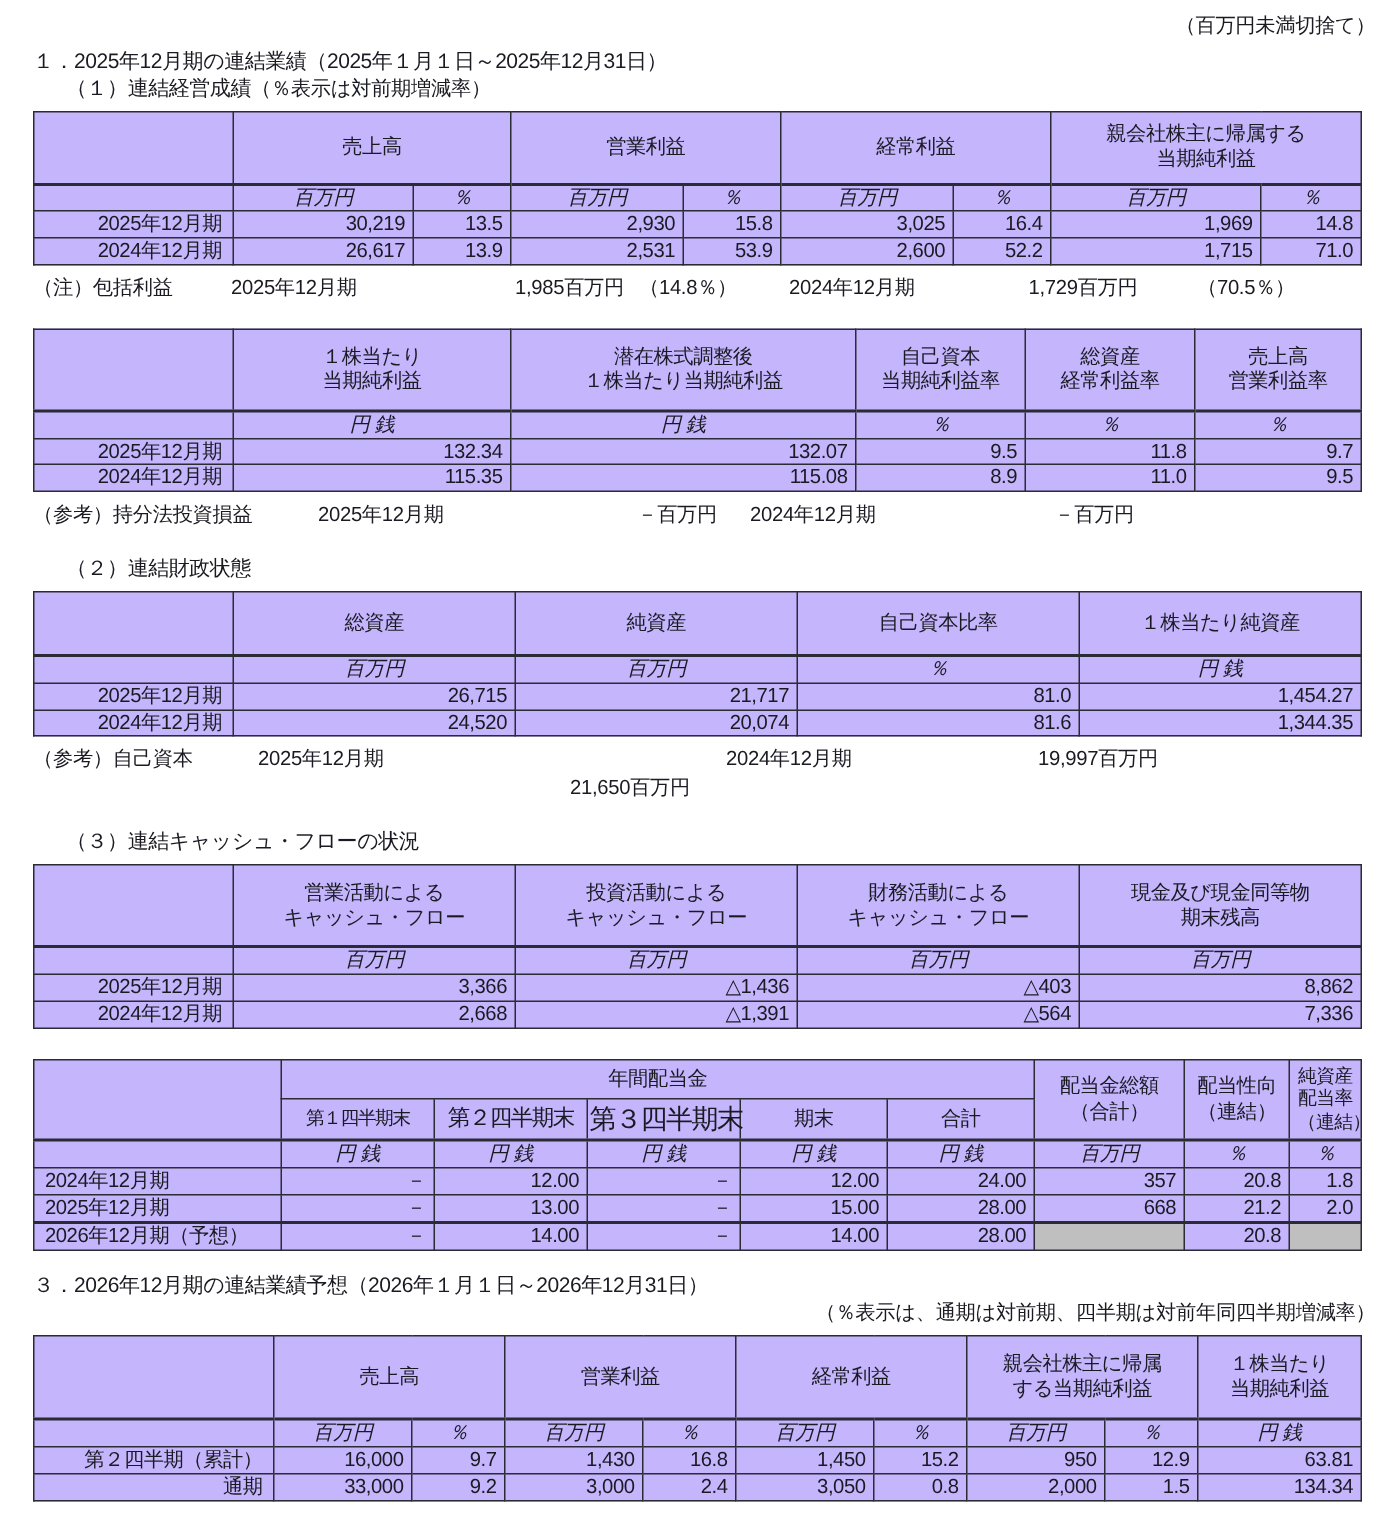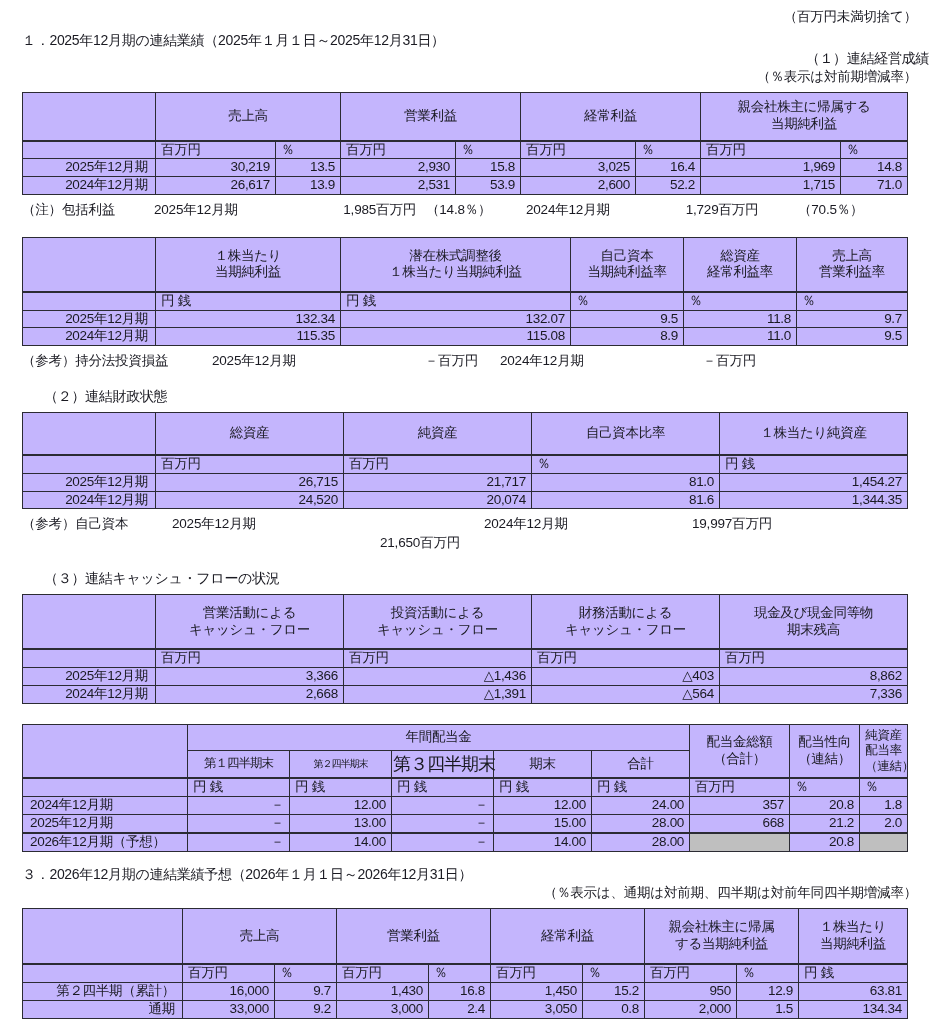--- a/index.html
+++ b/index.html
@@ -71,40 +71,40 @@
     box-sizing: border-box;
   }
   table.fin thead th {
     text-align: center;
     padding-top: 3px;
     padding-bottom: 3px;
   }
   table.fin td.num { text-align: right; }
   table.fin td.rowlbl { text-align: right; padding-right: 7px; }
   table.fin td.rowlbl-l { text-align: left; padding-left: 7px; }
-  table.fin tr.unit td { text-align: left; }
+  table.fin tr.unit td { text-align: center; font-style: italic; }
   table.fin .gray { background: #bfbfbf; }
   table.fin tr.sep-top > * { border-top: 2px solid #2b2b33; }
 
   .spacer-6  { height: 6px; }
   .spacer-14 { height: 14px; }
   .spacer-18 { height: 18px; }
 </style>
 </head>
 <body>
 
 <div class="page">
 
   <div class="note-right" style="padding-top:8px;">（百万円未満切捨て）</div>
 
   <div class="spacer-6"></div>
 
   <div class="sec-title">１．2025年12月期の連結業績（2025年１月１日～2025年12月31日）</div>
 
-  <div style="display:flex; align-items:flex-end; justify-content:flex-end;flex-direction:column;">
+  <div style="display:flex; align-items:flex-end; justify-content:flex-start;">
     <div class="sub-title">（１）連結経営成績</div>
     <div class="note-right">（％表示は対前期増減率）</div>
   </div>
 
   <div class="spacer-6"></div>
 
   <table class="fin" id="t1" style="width:885px;">
     <colgroup>
       <col style="width:133px">
         <col style="width:120px">
@@ -356,21 +356,21 @@
     <thead>
       <tr>
         <th rowspan="2" style="border-bottom:1px solid #2b2b33;"></th>
         <th colspan="5" style="height:25px;">年間配当金</th>
         <th rowspan="2">配当金総額<br>（合計）</th>
         <th rowspan="2">配当性向<br>（連結）</th>
         <th rowspan="2" style="font-size:12.5px;">純資産<br>配当率<br>（連結）</th>
       </tr>
       <tr>
         <th style="height:27px; padding:0 1px; font-size:12.5px; letter-spacing:-1px;">第１四半期末</th>
-        <th style="padding:0 1px; font-size:10px; letter-spacing:-1px;">第２四半期末</th>
+        <th style="padding:0 1px; font-size:15px; letter-spacing:-1px;">第２四半期末</th>
         <th style="padding:0 1px; font-size:18px; letter-spacing:-1px;">第３四半期末</th>
         <th>期末</th>
         <th>合計</th>
       </tr>
     </thead>
     <tbody>
       <tr class="unit sep-top">
         <td></td>
         <td>円 銭</td>
         <td>円 銭</td>

